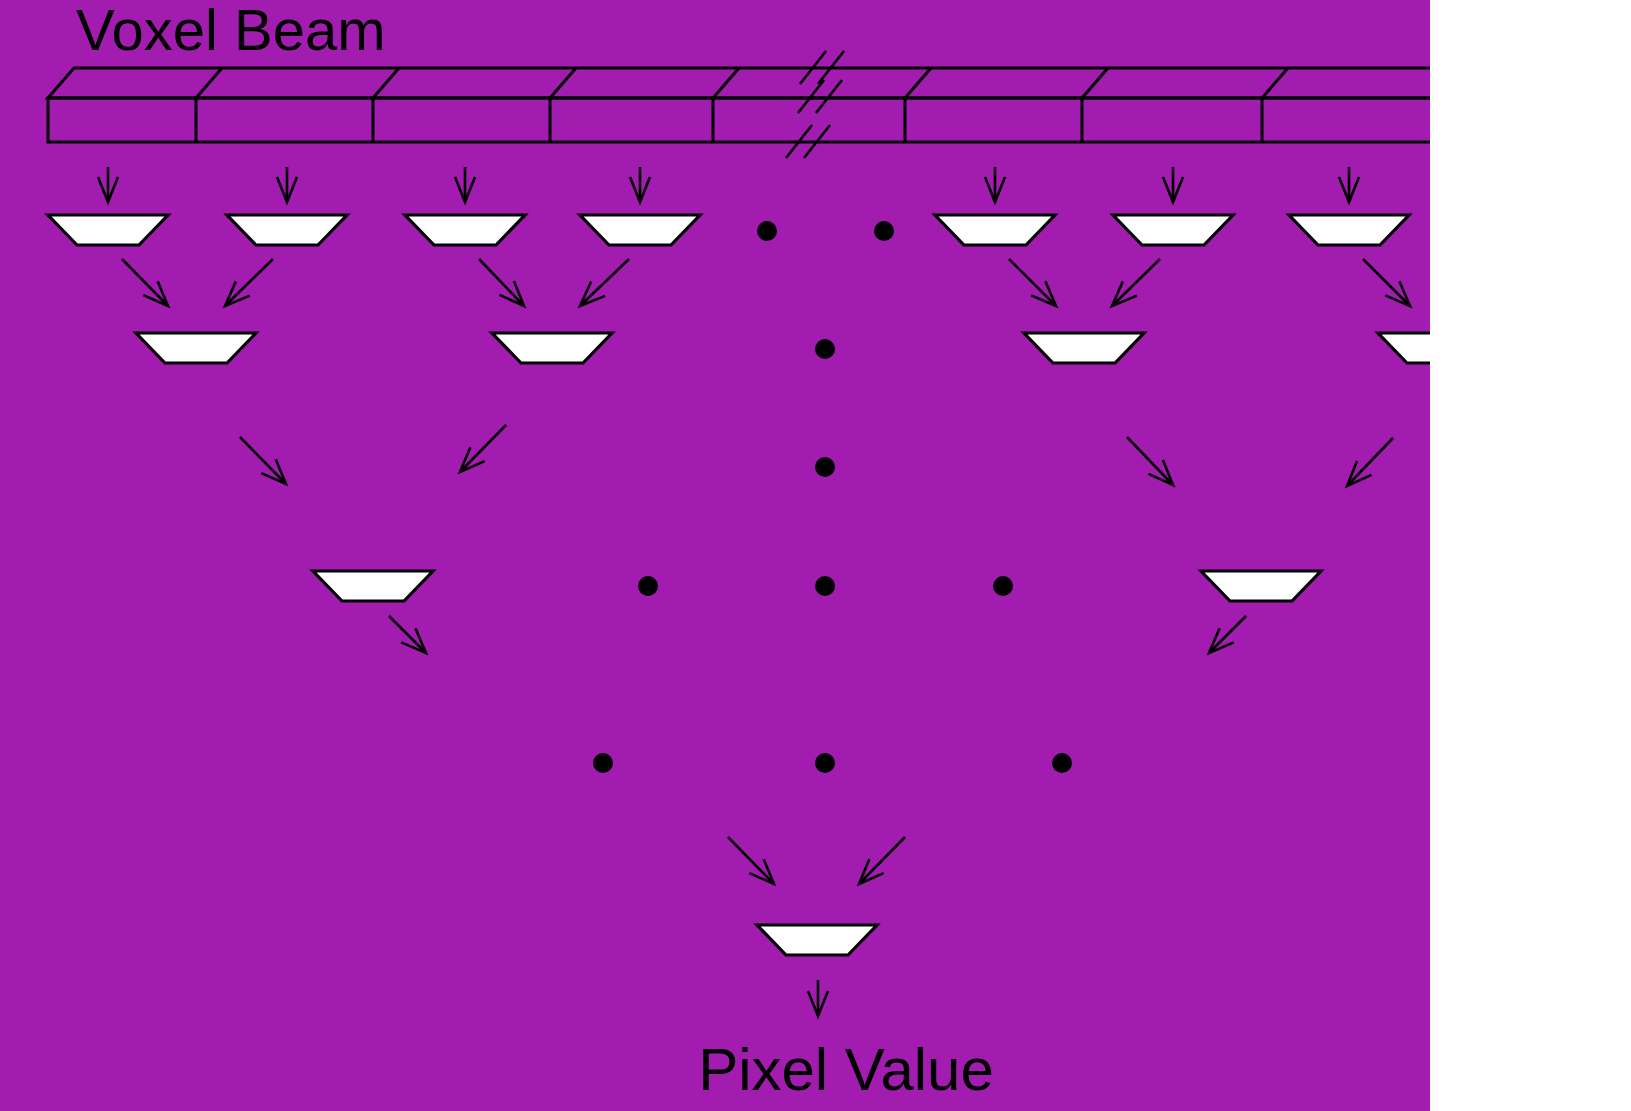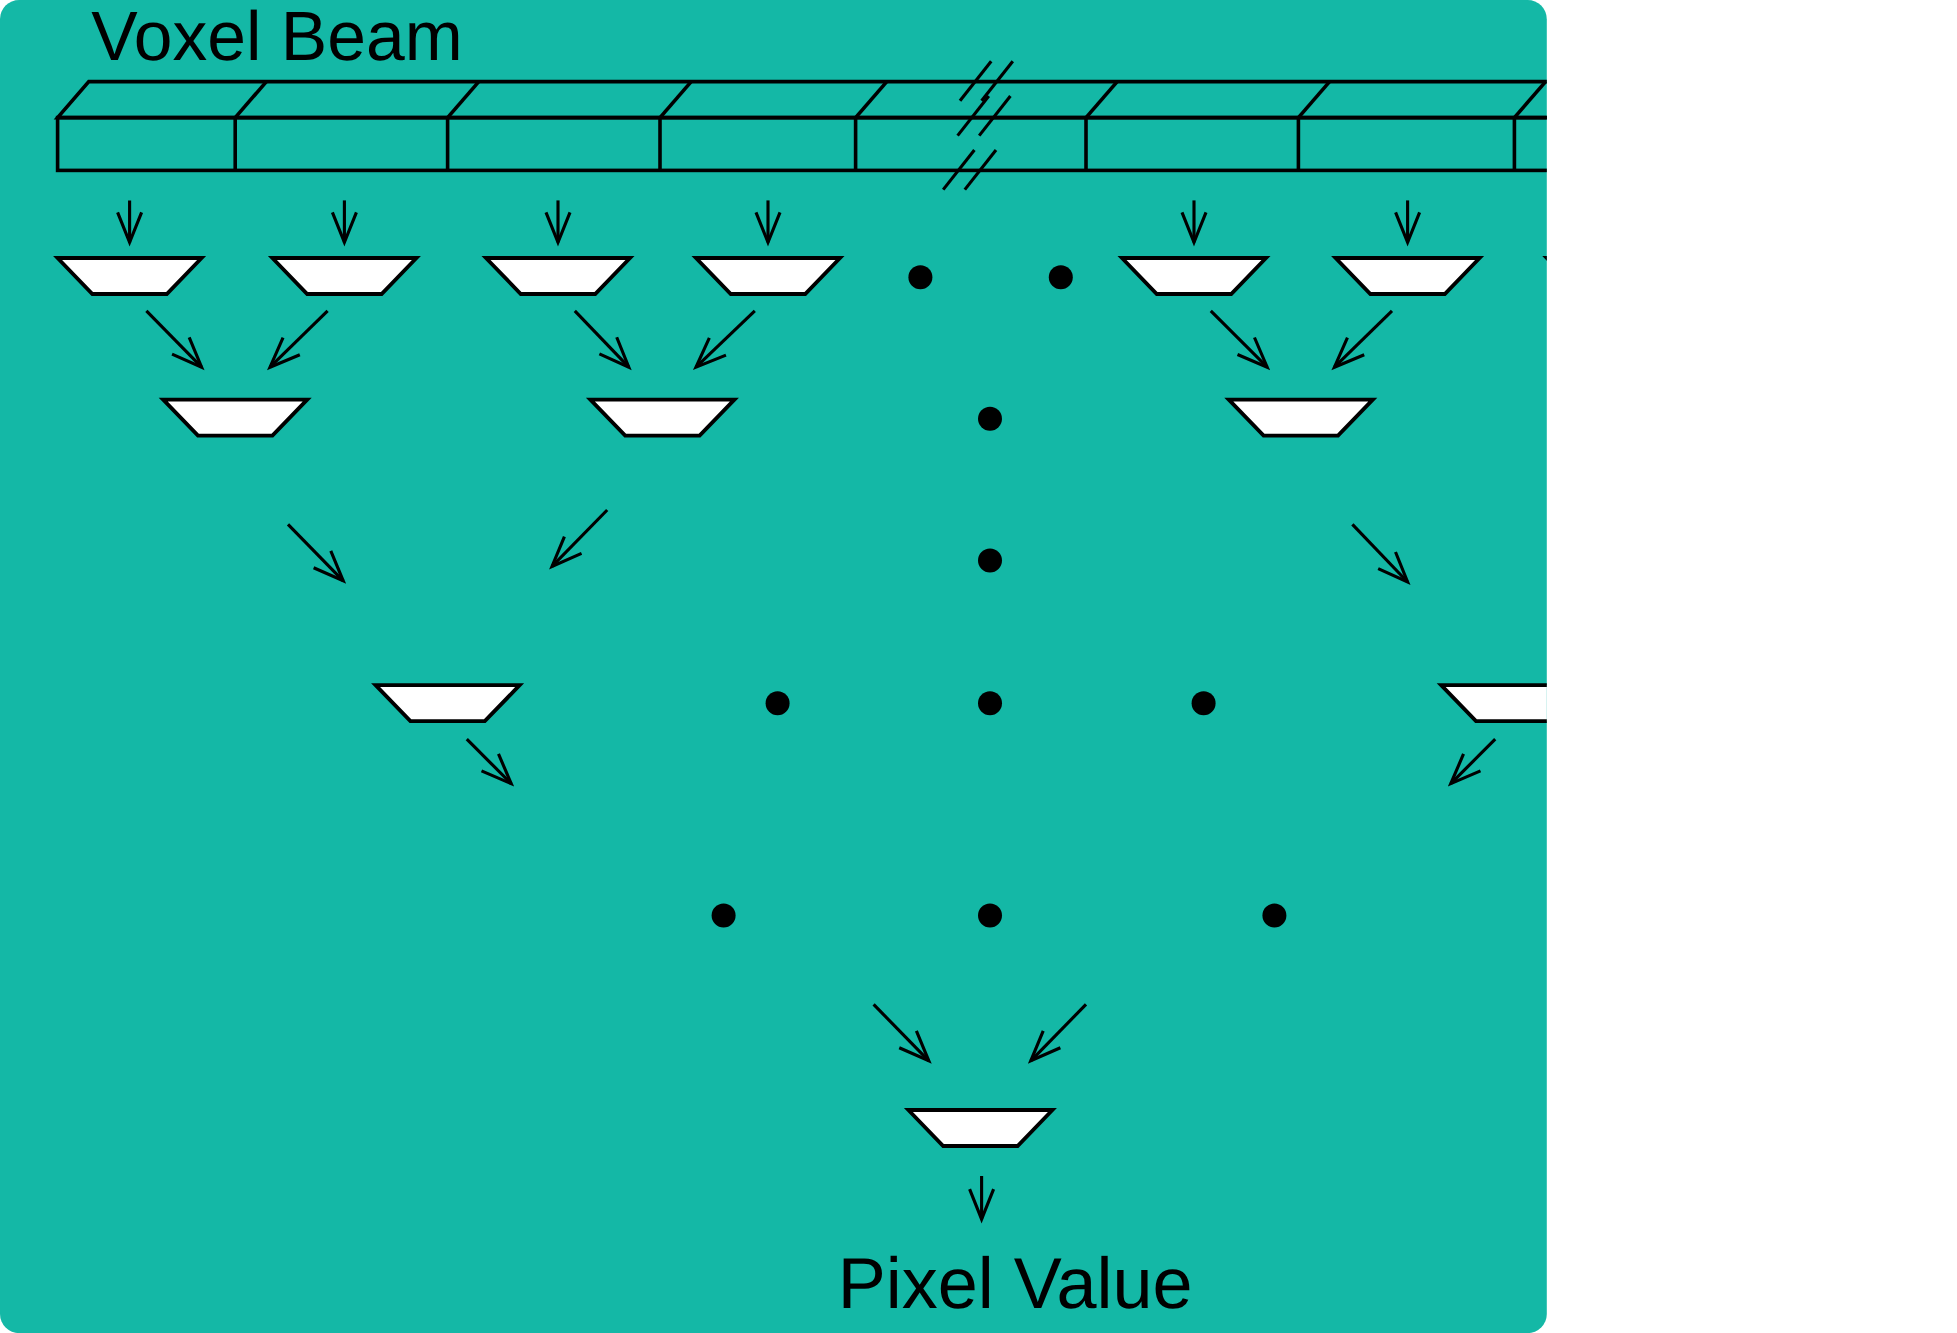--- a/index.html
+++ b/index.html
@@ -2,25 +2,24 @@
 <html><head>
 <meta charset="utf-8">
 <style>
   html, body {
     margin: 0;
     padding: 0;
     background: #ffffff;
   }
   .stage {
     position: relative;
-    width: 1289px;
+    width: 1430px;
     height: 1111px;
-    background: #14b8a6;
+    background: #a21caf;
     overflow: hidden;
-    border-radius: 16px;
   }
   svg.diagram {
     position: absolute;
     left: 0;
     top: 0;
     width: 1631px;
     height: 1111px;
   }
   text.diagram-label {
     font-family: "Liberation Sans", "DejaVu Sans", sans-serif;

